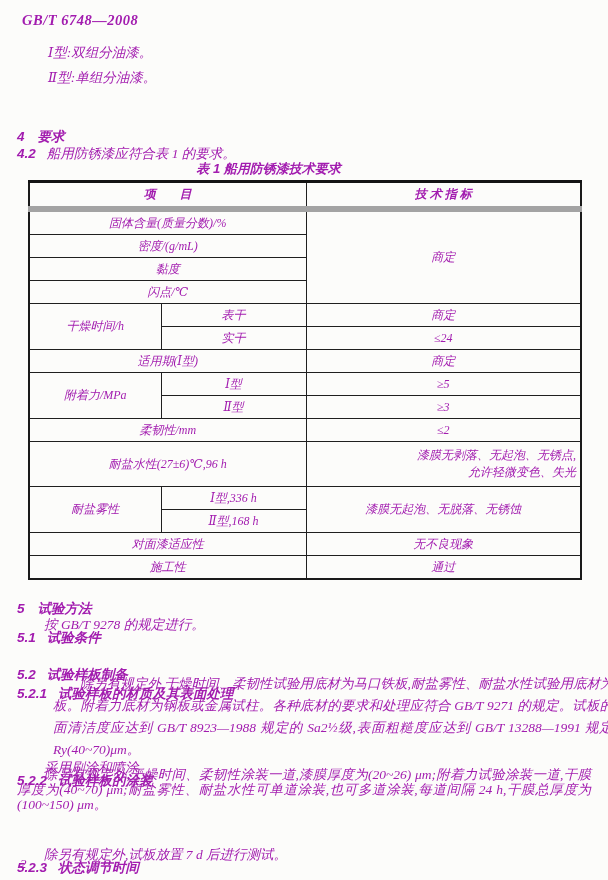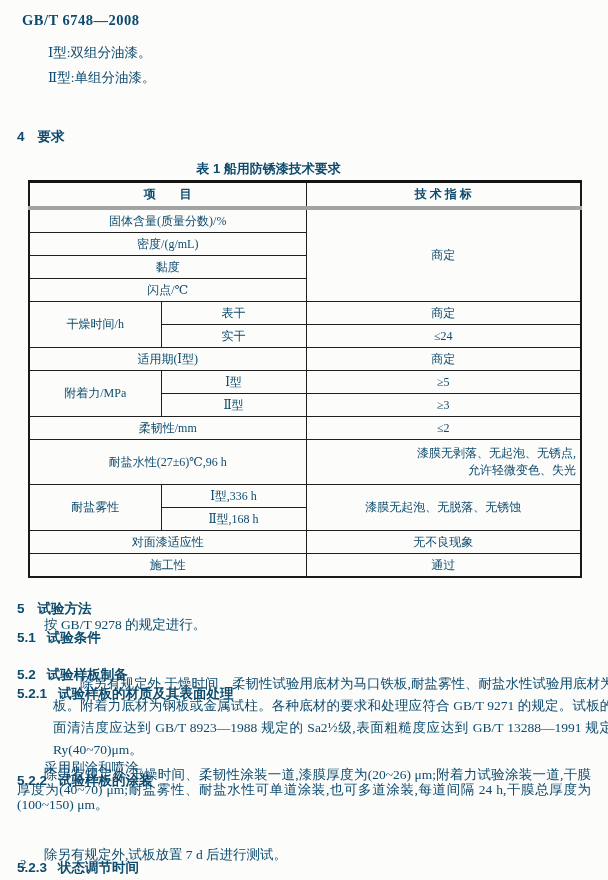--- a/index.html
+++ b/index.html
@@ -1,23 +1,24 @@
 <!DOCTYPE html>
 <html><head>
 <meta charset="utf-8">
 <style>
   html,body { margin:0; padding:0; background:#e8e8e6; }
   .page {
     position:relative;
     width:608px; height:880px;
     margin:0 auto;
     background:#fcfcfa;
-    color:#0c4a6e;
+    color:#a21caf;
     font-family:"Liberation Serif","DejaVu Serif",serif;
     overflow:hidden;
+    font-style:italic;
   }
   .abs { position:absolute; }
   .doc-header {
     left:22px; top:12px;
     font-weight:bold; font-size:14.5px; letter-spacing:0.5px;
   }
   .type-line { left:48px; font-size:13.5px;text-align:right; }
   .heading {
     left:17px;
     font-family:"Liberation Sans","DejaVu Sans",sans-serif;
@@ -41,21 +42,21 @@
     border:2px solid #1a1a1a; border-top:3px solid #141414;
   }
   table.spec td {
     border:1px solid #1f1f1f;
     text-align:center; vertical-align:middle;
     padding:1px 4px; height:20px; line-height:15px;
     overflow:hidden;
   }
   table.spec tr.thead td {
     height:21px; font-weight:bold;
-    border-bottom:4px solid #a3a3a3;
+    border-bottom:6px solid #a3a3a3;
   }
   table.spec tr.tall td { height:42px; }
   .spec2-line { line-height:17px;text-align:right; }
   .para {
     left:17px; width:574px;
     font-size:13.5px; line-height:22px;
     text-align:justify; text-indent:2em;
   }
   .indent-line { left:17px; font-size:13.5px; text-indent:2em; width:574px; }
   .page-num { left:20px; top:856px; font-size:13px; }
@@ -67,20 +68,23 @@
 
   <div class="abs doc-header">GB/T 6748—2008</div>
 
   <div class="abs type-line" style="top:44px;">Ⅰ型:双组分油漆。</div>
   <div class="abs type-line" style="top:69px;">Ⅱ型:单组分油漆。</div>
 
   <div class="abs heading" style="top:96px;">
     <span class="num">4</span><span>要求</span>
   </div>
 
+  <div class="abs clause" style="top:145px;">
+    <span class="cnum">4.2</span><span>船用防锈漆应符合表 1 的要求。</span>
+  </div>
 
   <div class="abs caption" style="top:160px;">表 1  船用防锈漆技术要求</div>
 
   <table class="spec">
     <colgroup>
         <col style="width:132px">
         <col style="width:145px">
         <col style="width:275px">
       </colgroup>
     <tbody>

